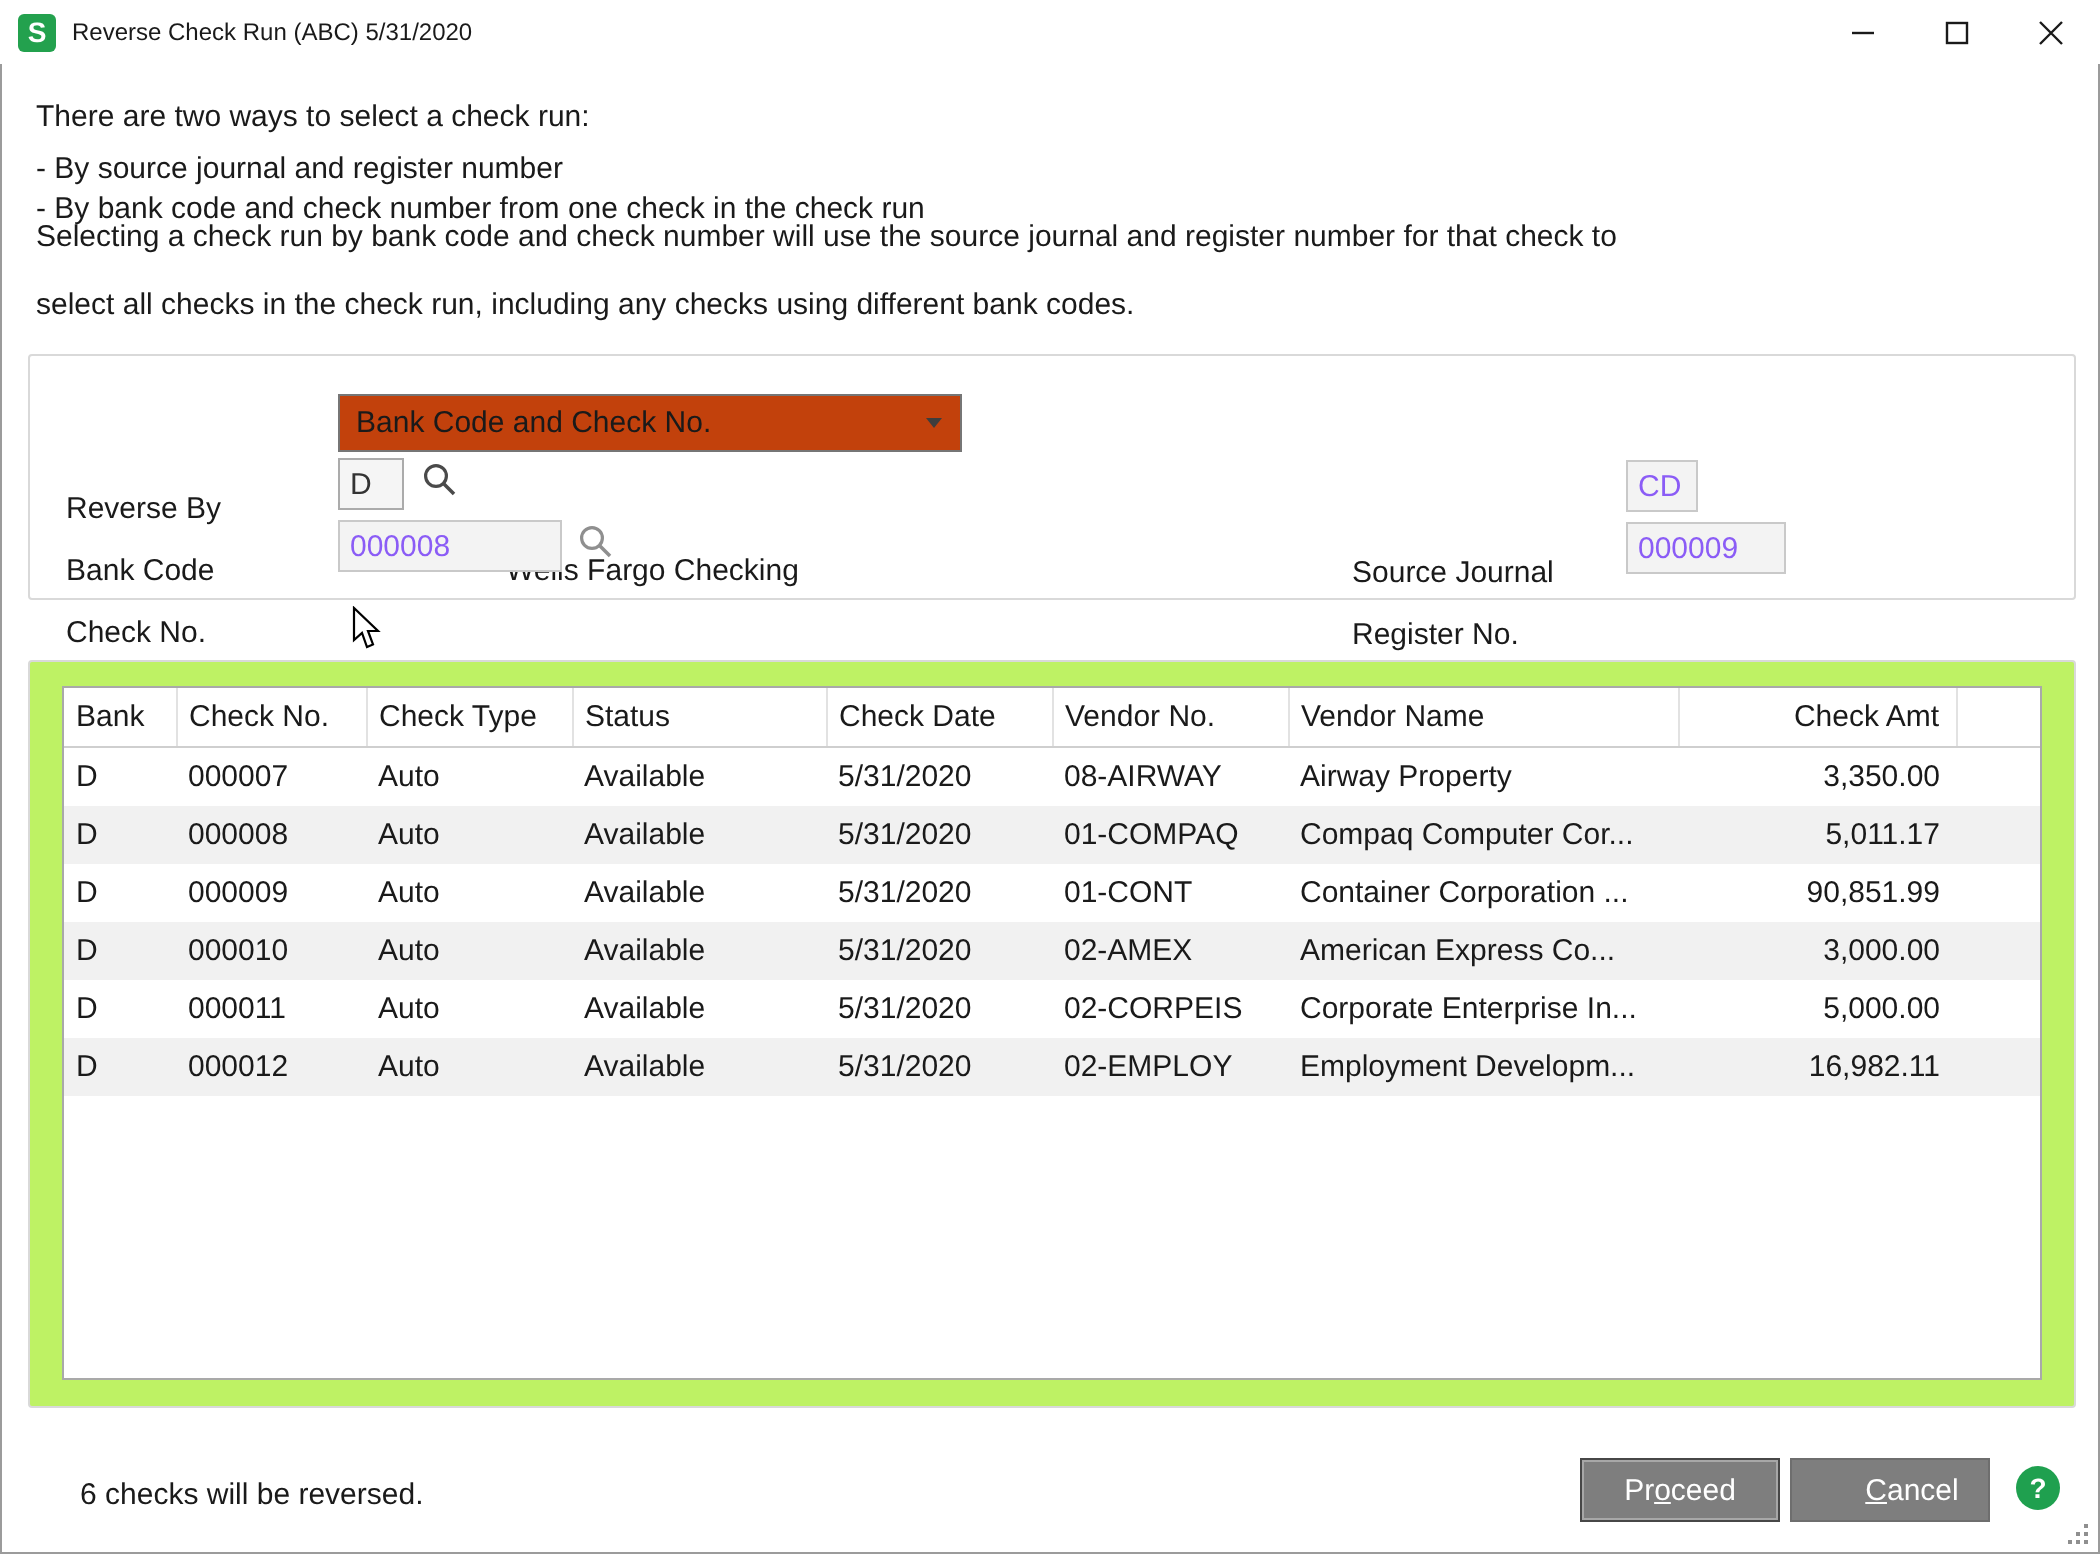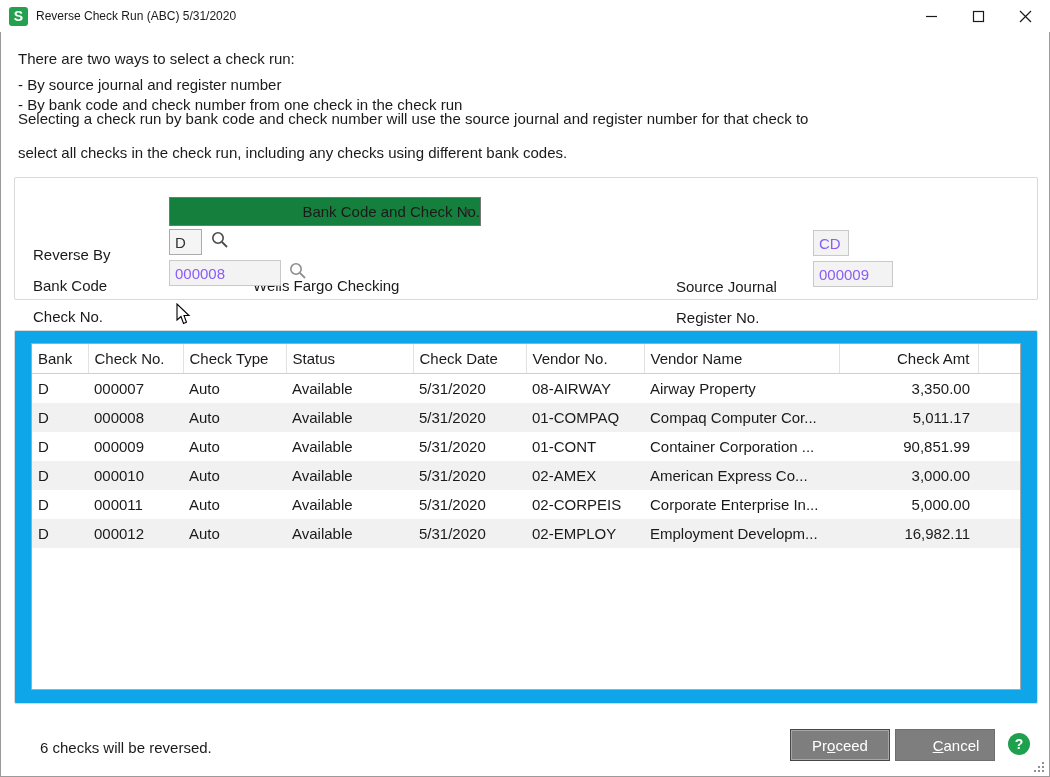--- a/index.html
+++ b/index.html
@@ -24,29 +24,29 @@
   .win-btn { width: 47px; height: 32px; display: flex; align-items: center; justify-content: center; background: #fff; border: none; padding: 0; cursor: default; }
 
   
   .line { position: absolute; left: 18px; font-size: 15px; white-space: nowrap; }
   .l1 { top: 50px; } .l2 { top: 76px; } .l3 { top: 96px; }
   .l4 { top: 110px; } .l5 { top: 144px; }
 
   
   .form-box { position: absolute; left: 14px; top: 177px; width: 1022px; height: 121px; border: 1px solid #d9d9d9; border-radius: 2px; background: #fff; }
   .fb-label { position: absolute; font-size: 15px; white-space: nowrap; margin-top: 43px; }
-  .combo { position: absolute; left: 154px; top: 19px; width: 312px; height: 29px; border: 1px solid #767676; background: #15803d; font-size: 15px; line-height: 27px; padding-left: 8px; box-sizing: border-box; text-align: right; }
+  .combo { position: absolute; left: 154px; top: 19px; width: 312px; height: 29px; border: 1px solid #767676; background: #c2410c; font-size: 15px; line-height: 27px; padding-left: 8px; box-sizing: border-box; }
   .combo-arrow { position: absolute; right: 9px; top: 11px; width: 0; height: 0; border-left: 4px solid transparent; border-right: 4px solid transparent; border-top: 5px solid #3d3d3d; }
   .inp { position: absolute; height: 26px; border: 1px solid #ababab; font-size: 15px; padding: 0 5px; font-family: inherit; box-sizing: border-box; }
   .inp.en { background: #f5f5f5; color: #333; }
   .inp.dis { background: #f3f3f3; color: #8b5cf6; border-color: #c9c9c9; }
   .mag { position: absolute; }
 
   
-  .table-box { position: absolute; left: 14px; top: 330px; width: 1022px; height: 372px; border: 1px solid #d9d9d9; border-radius: 2px; background: #0ea5e9; }
+  .table-box { position: absolute; left: 14px; top: 330px; width: 1022px; height: 372px; border: 1px solid #d9d9d9; border-radius: 2px; background: #bef264; }
   .grid { position: absolute; left: 16px; top: 12px; width: 990px; height: 347px; border: 1px solid #a9a9a9; background: #fff; overflow: hidden; box-sizing: border-box; }
   table { border-collapse: collapse; table-layout: fixed; width: 100%; font-size: 15px; }
   th { height: 29px; font-weight: normal; text-align: left; padding: 0 0 0 6px; border-right: 1px solid #e2e2e2; border-bottom: 1px solid #cfcfcf; white-space: nowrap; overflow: hidden; }
   th:last-child { border-right: none; }
   td { height: 29px; padding: 0 0 0 6px; white-space: nowrap; overflow: hidden; }
   th:nth-child(8), td:nth-child(8) { text-align: right; padding-right: 8px; }
   tbody tr:nth-child(even) { background: #f1f1f1; }
 
   
   .status { position: absolute; left: 40px; top: 739px; font-size: 15px; }

